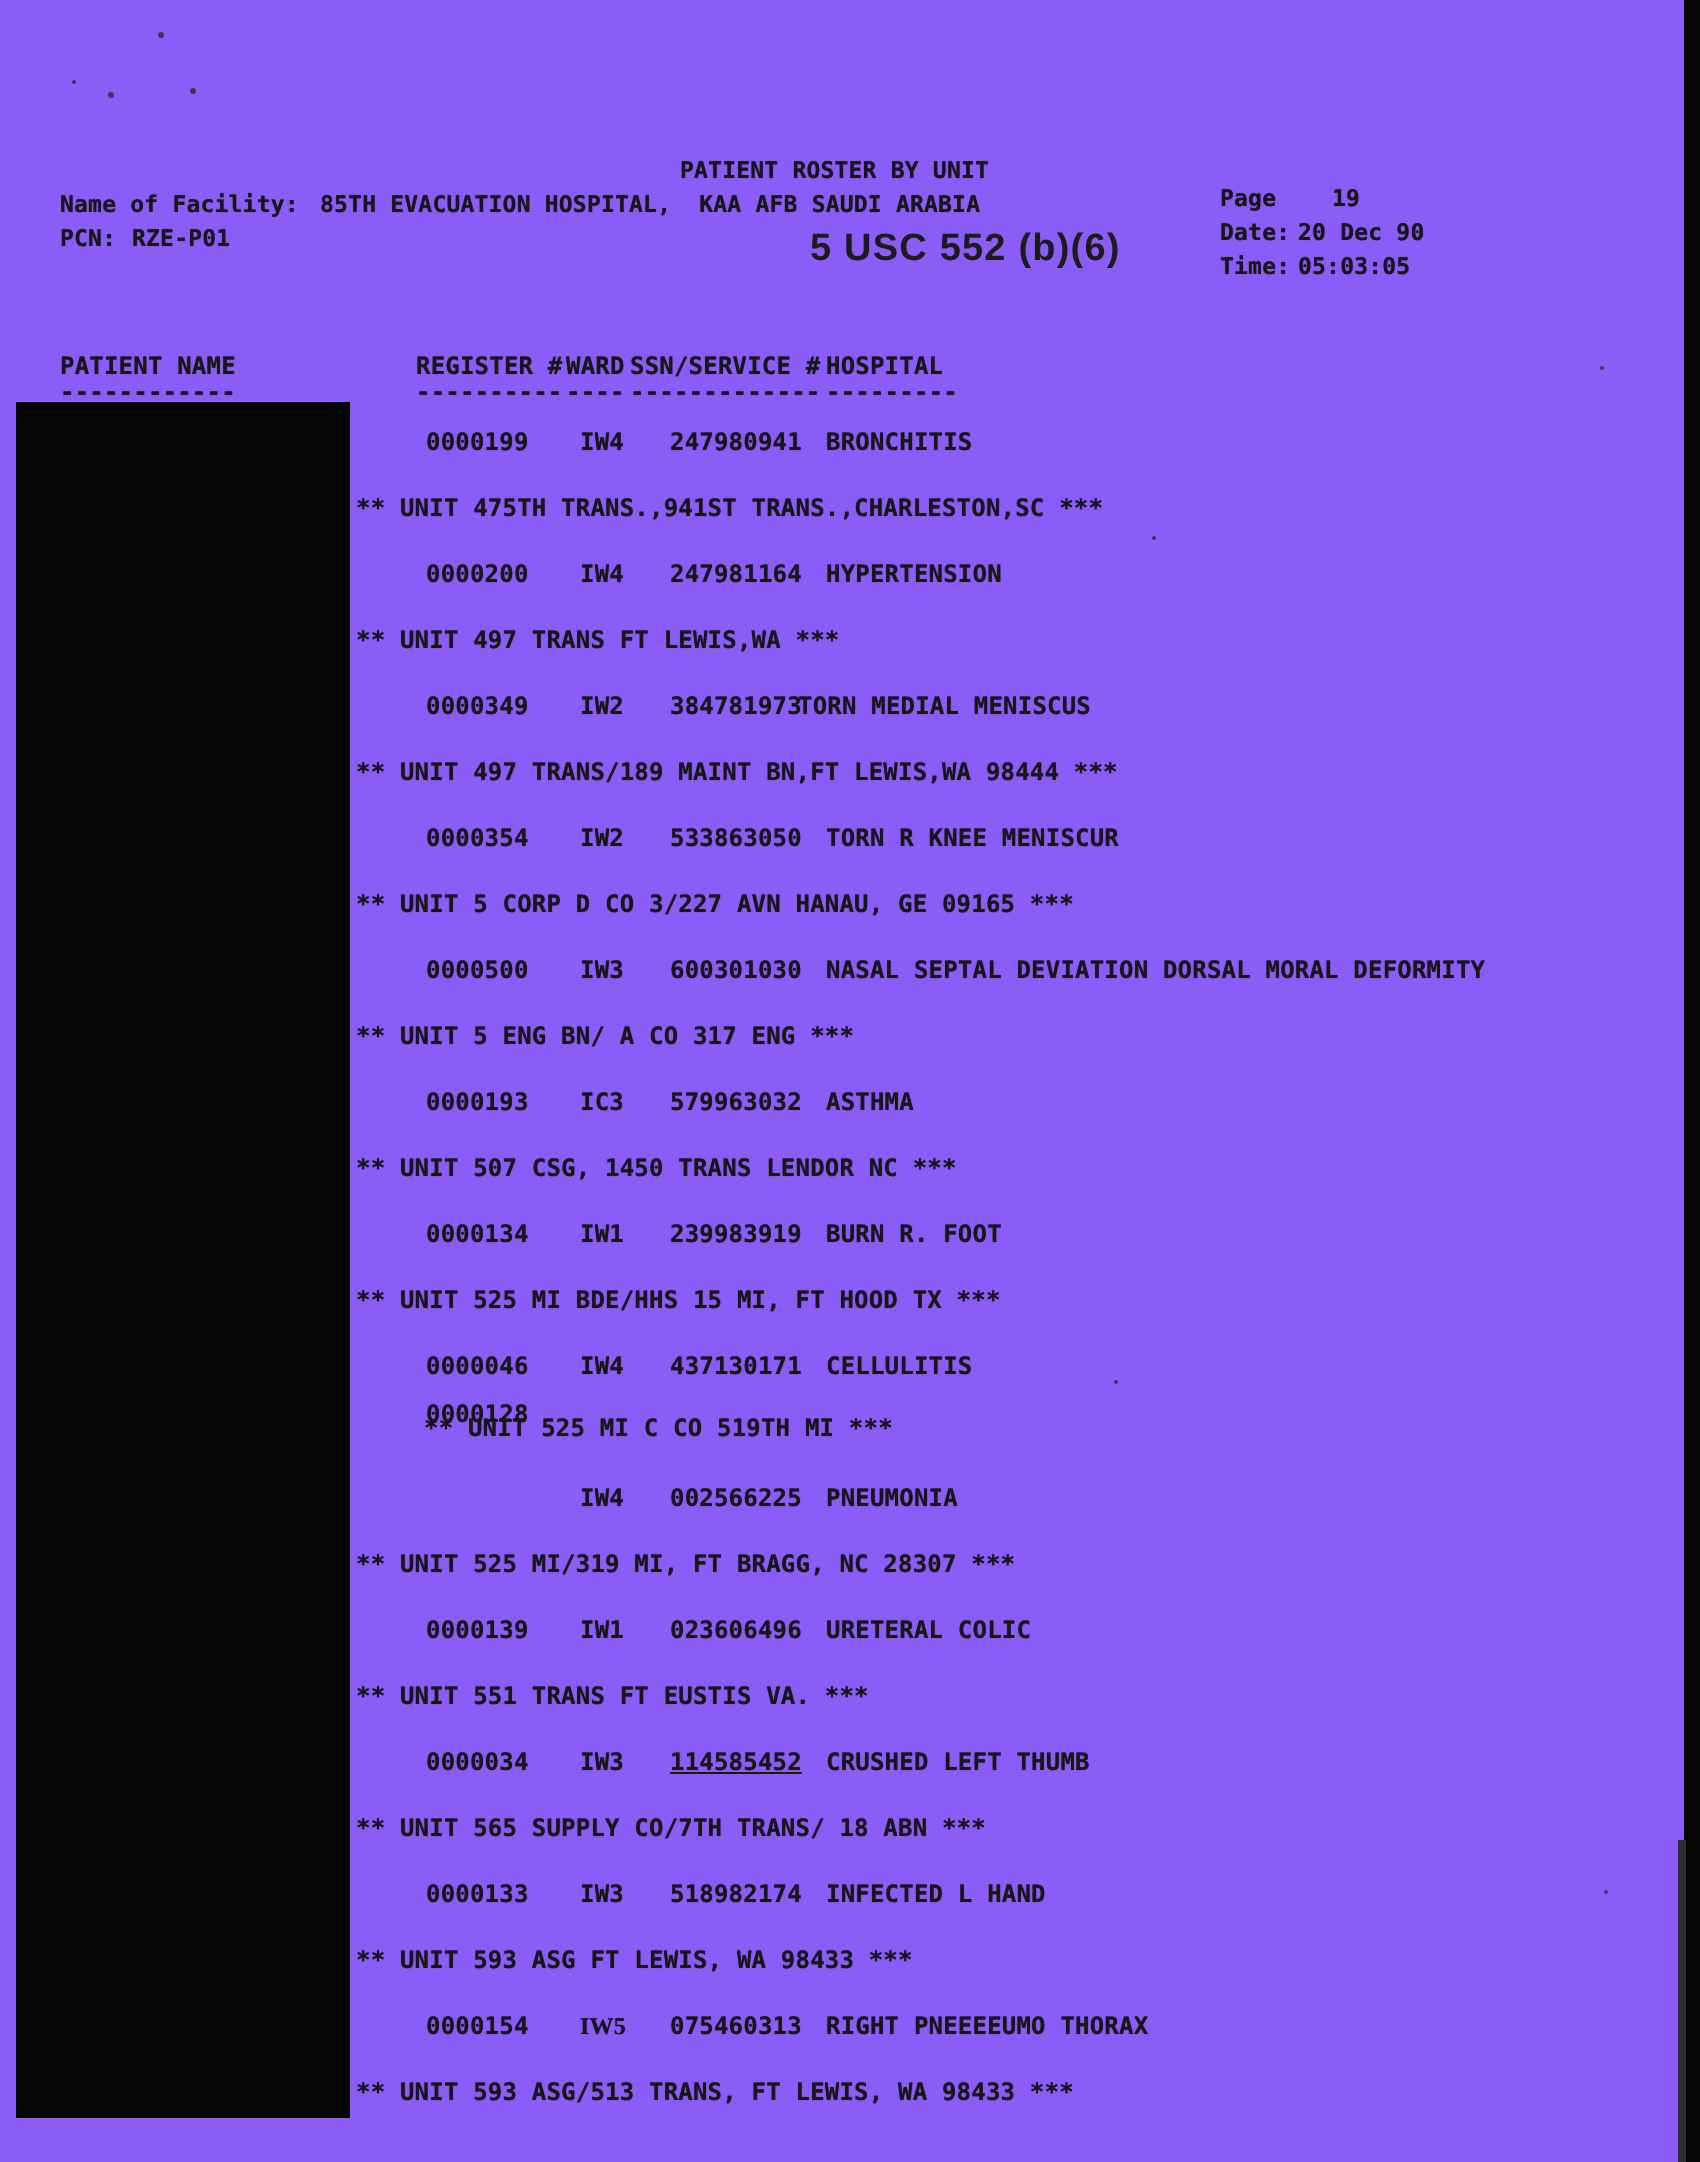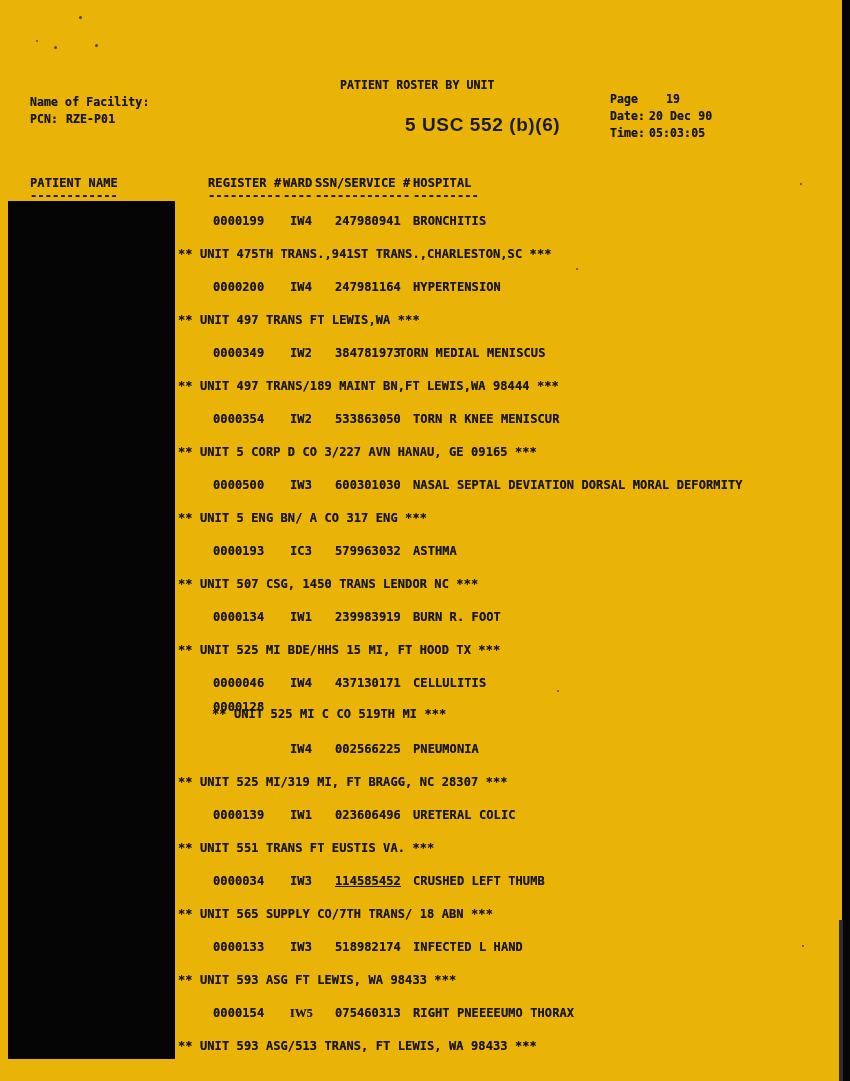--- a/index.html
+++ b/index.html
@@ -1,17 +1,17 @@
 <!DOCTYPE html>
 <html><head>
 <meta charset="utf-8">
 <style>
   html,body{margin:0;padding:0;background:#9a9a9a;}
   .page{
-    position:relative;width:850px;height:1081px;background:#eab308;overflow:hidden;
+    position:relative;width:850px;height:1081px;background:#8b5cf6;overflow:hidden;
     font-family:"DejaVu Sans Mono","Liberation Mono",monospace;
     font-weight:700;color:#171717;
   }
   .abs{position:absolute;white-space:pre;font-size:12px;line-height:13px;letter-spacing:.1px;
        text-shadow:0 0 .4px rgba(0,0,0,.65);}
   .hdr{font-size:11.5px;}
   .stamp{
     position:absolute;left:405px;top:114px;white-space:pre;
     font-family:"Liberation Sans","DejaVu Sans",sans-serif;
     font-weight:700;font-size:19px;letter-spacing:.6px;color:#1c1c1c;
@@ -31,20 +31,21 @@
   <div class="speck" style="left:54px;top:46px"></div>
   <div class="speck" style="left:95px;top:44px"></div>
   <div class="speck" style="left:800px;top:183px;width:2px;height:2px"></div>
   <div class="speck" style="left:576px;top:268px;width:2px;height:2px"></div>
   <div class="speck" style="left:557px;top:690px;width:2px;height:2px"></div>
   <div class="speck" style="left:802px;top:945px;width:2px;height:2px"></div>
 
   <div class="abs hdr" style="left:340px;top:79px">PATIENT ROSTER BY UNIT</div>
 
   <span class="abs hdr" style="left:30px;top:96px">Name of Facility:</span>
+  <span class="abs hdr" style="left:160px;top:96px">85TH EVACUATION HOSPITAL,  KAA AFB SAUDI ARABIA</span>
 
   <span class="abs hdr" style="left:30px;top:113px">PCN:</span>
   <span class="abs hdr" style="left:66px;top:113px">RZE-P01</span>
 
   <div class="stamp">5 USC 552 (b)(6)</div>
 
   <div id="meta-block">
       <span class="abs hdr" style="left: 610px; top: 93px;">Page</span>
       <span class="abs hdr" style="left: 666px; top: 93px;">19</span>
       <span class="abs hdr" style="left: 610px; top: 110px;">Date:</span>

